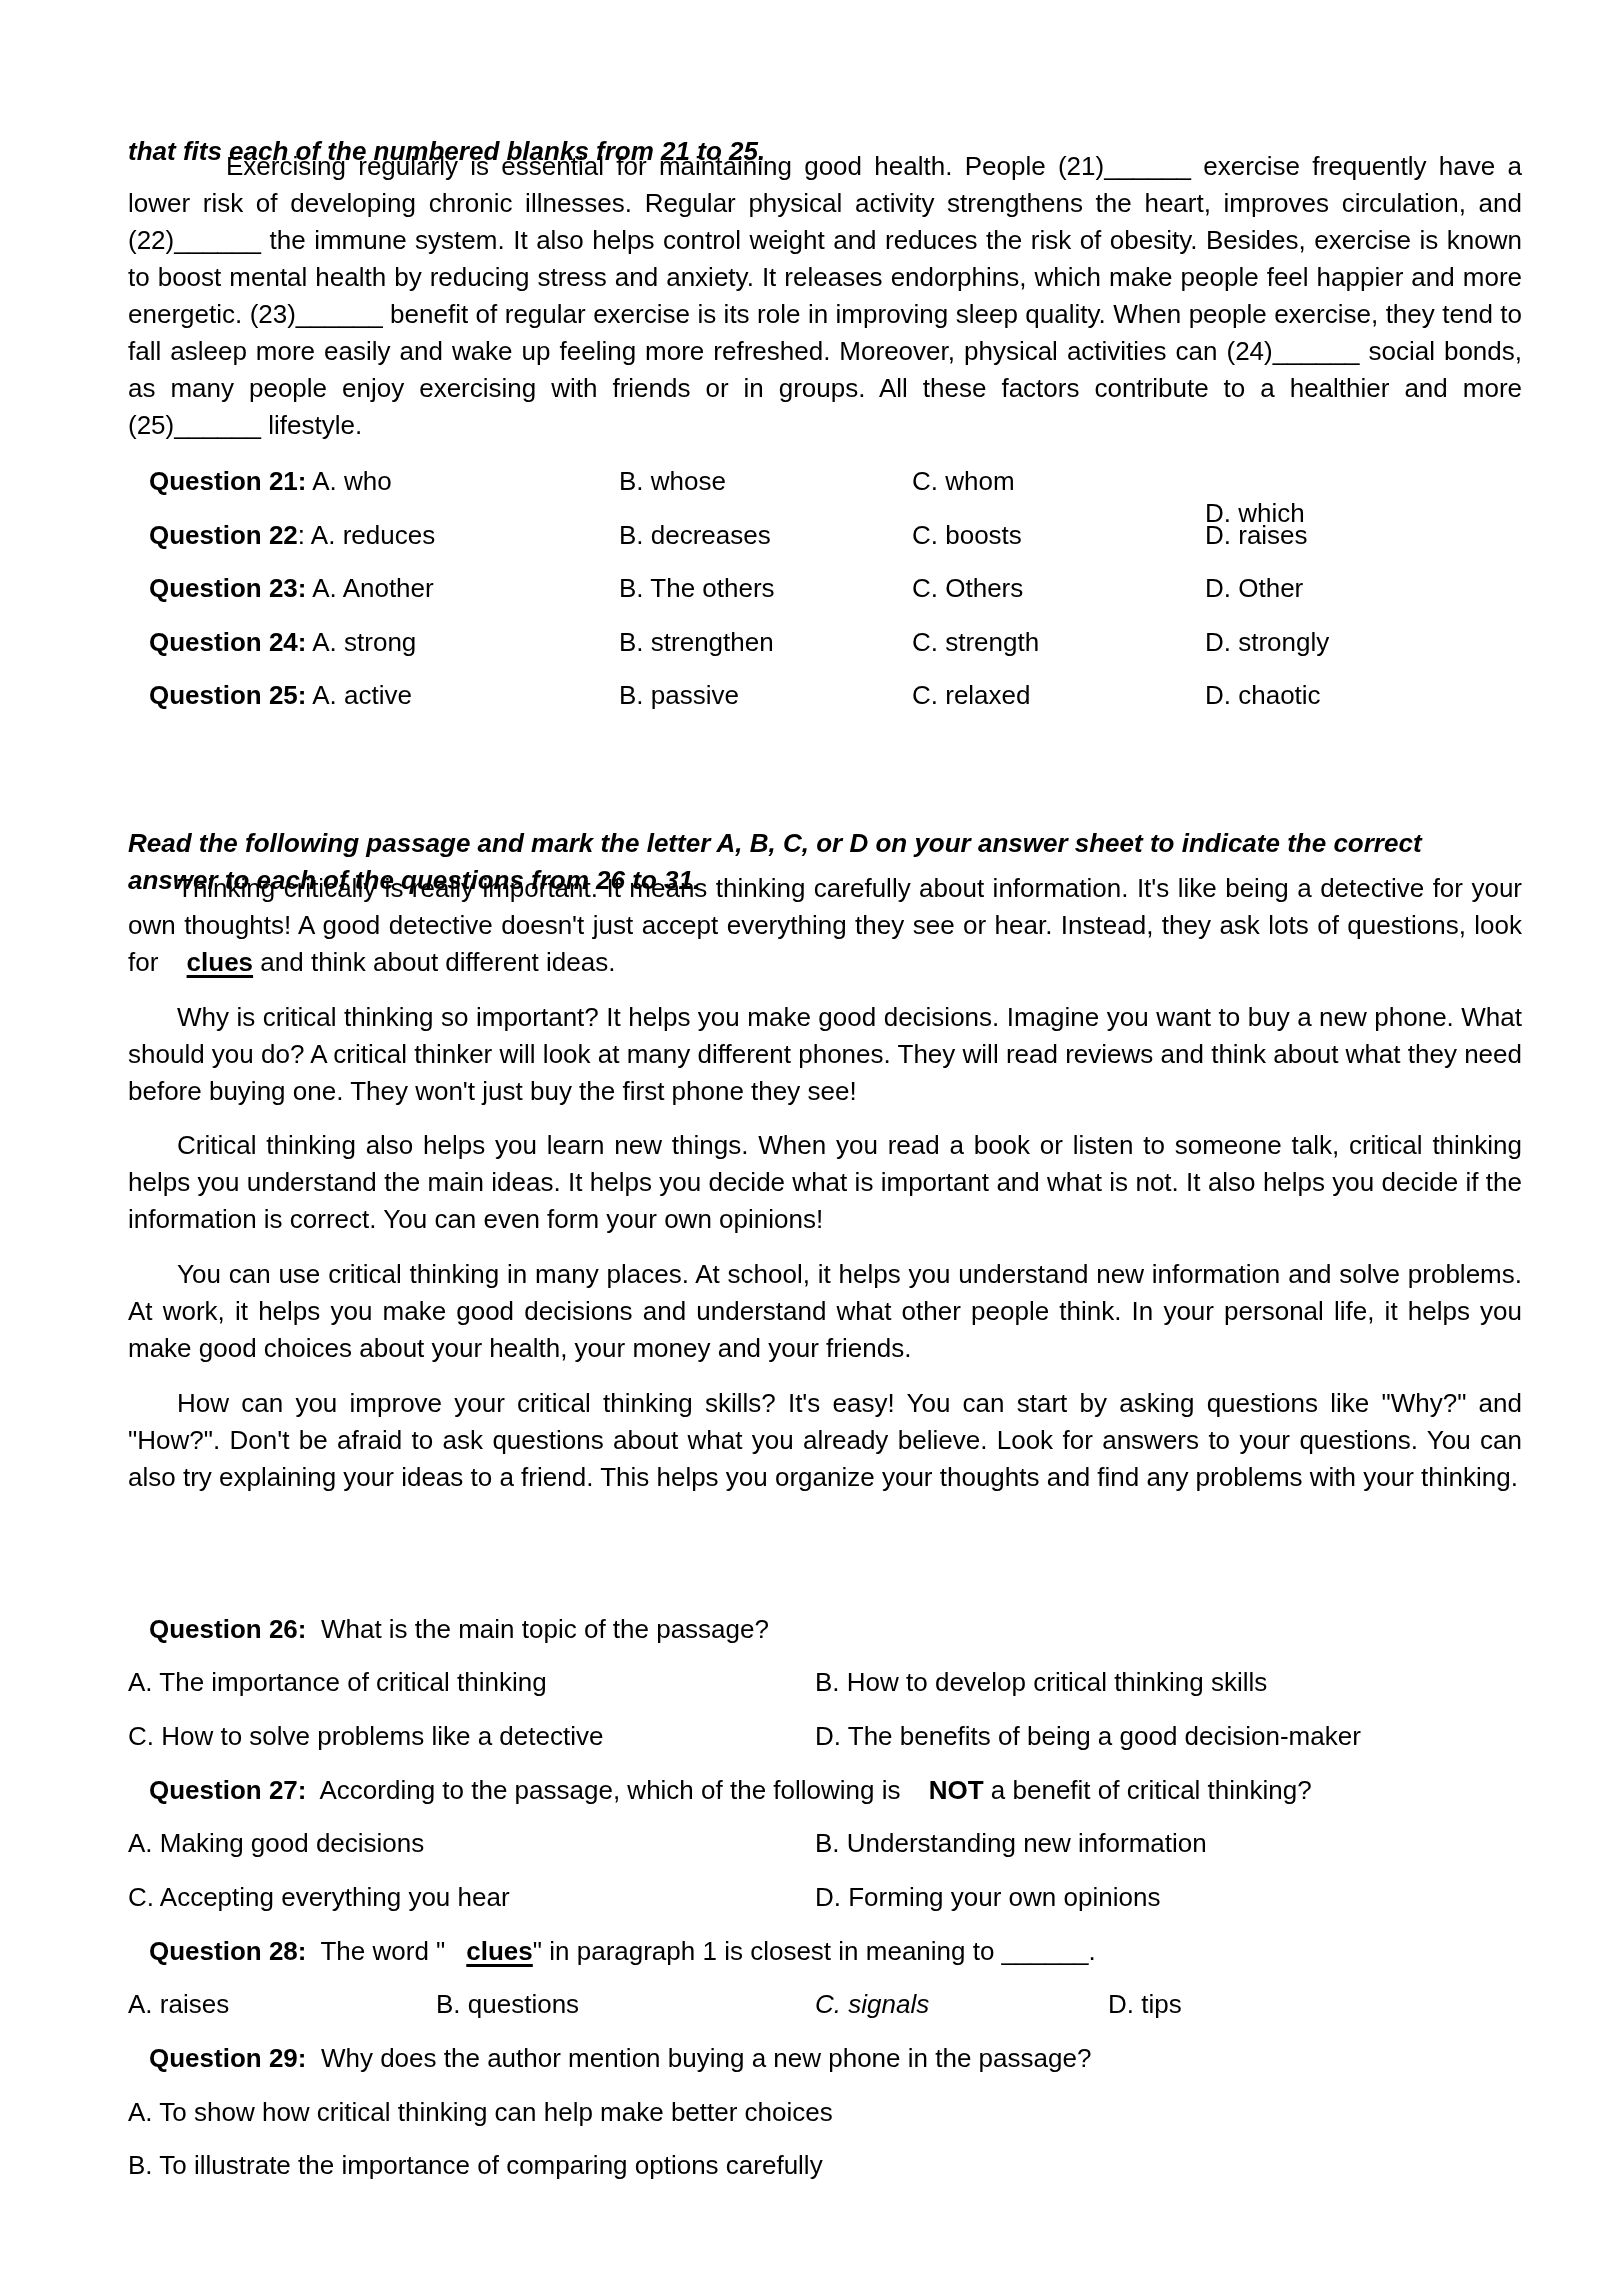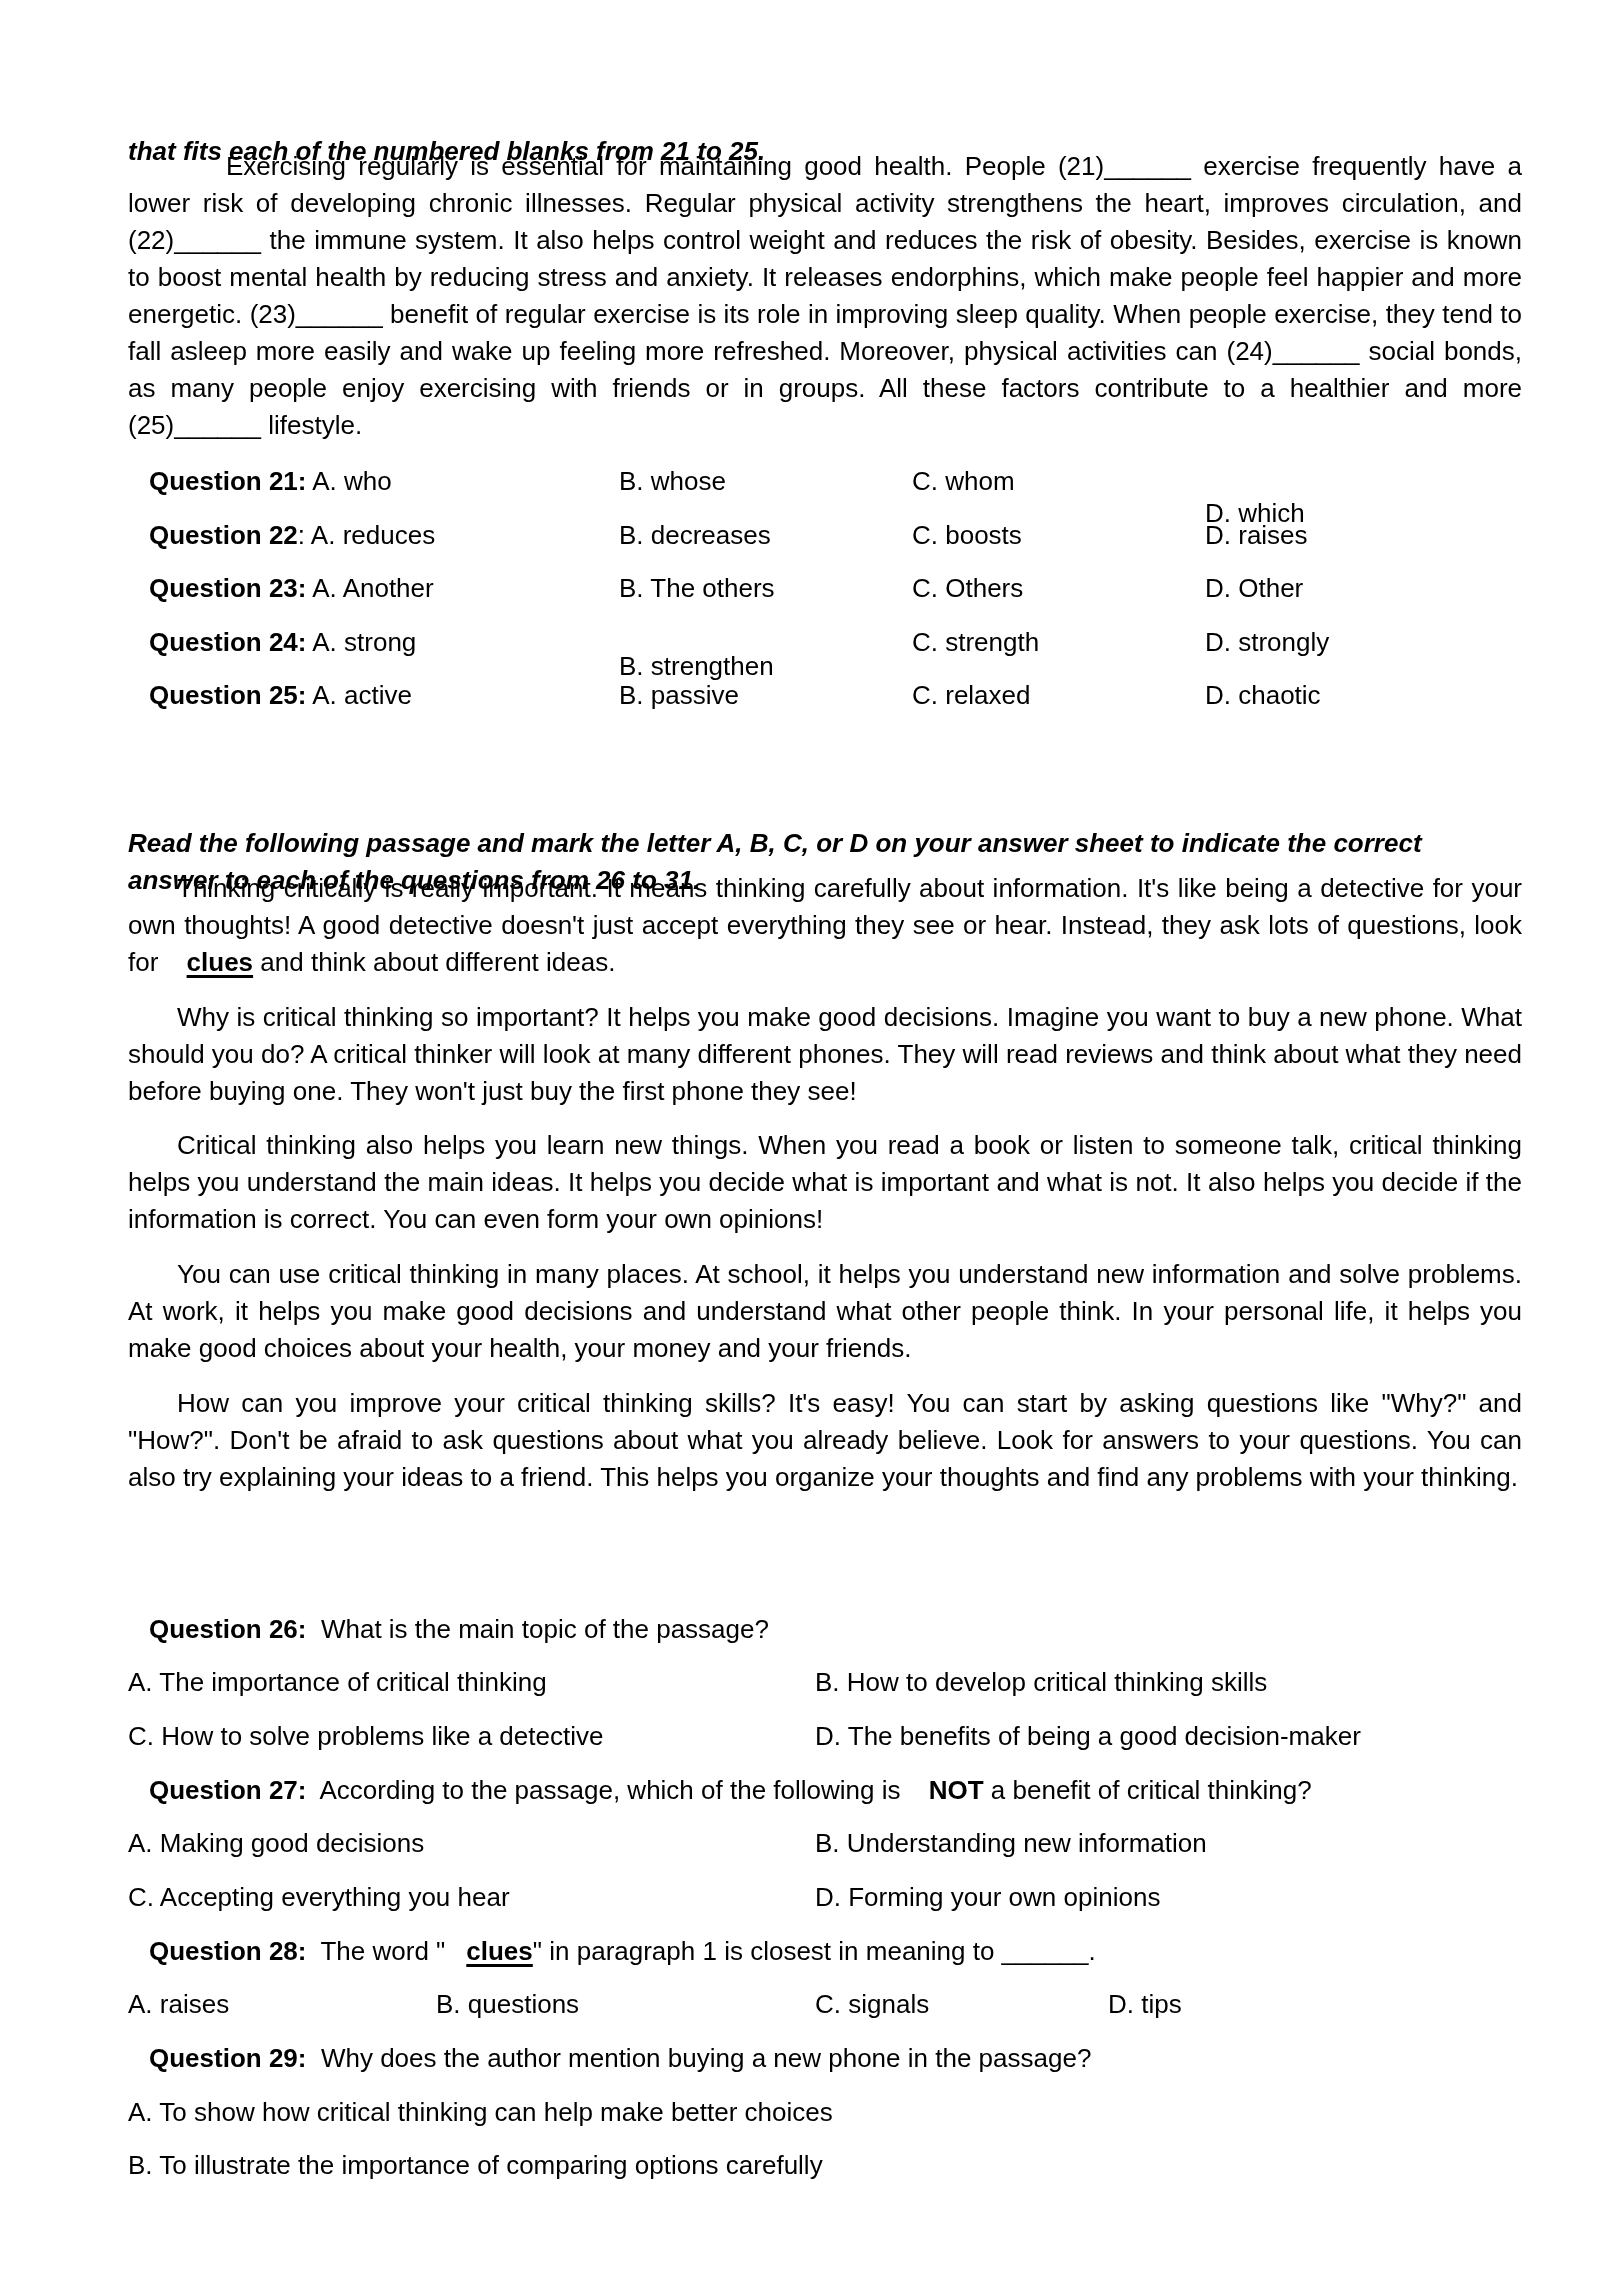--- a/index.html
+++ b/index.html
@@ -46,21 +46,21 @@
   <div class="opt" style="top:575px; left:0;">
     <span class="b">Question 23:</span><span> A. Another</span>
   </div>
   <div class="opt" style="top:575px; left:491px;">B. The others</div>
   <div class="opt" style="top:575px; left:784px;">C. Others</div>
   <div class="opt" style="top:575px; left:1077px;">D. Other</div>
 
   <div class="opt" style="top:629px; left:0;">
     <span class="b">Question 24:</span><span> A. strong</span>
   </div>
-  <div class="opt" style="top:629px; left:491px;margin-top:24px;">B. strengthen</div>
+  <div class="opt" style="top:629px; left:491px;">B. strengthen</div>
   <div class="opt" style="top:629px; left:784px;">C. strength</div>
   <div class="opt" style="top:629px; left:1077px;">D. strongly</div>
 
   <div class="opt" style="top:682px; left:0;">
     <span class="b">Question 25:</span><span> A. active</span>
   </div>
   <div class="opt" style="top:682px; left:491px;">B. passive</div>
   <div class="opt" style="top:682px; left:784px;">C. relaxed</div>
   <div class="opt" style="top:682px; left:1077px;">D. chaotic</div>
 
@@ -88,21 +88,21 @@
   <div class="opt" style="top:1830px; left:0;">A. Making good decisions</div>
   <div class="opt" style="top:1830px; left:687px;">B. Understanding new information</div>
   <div class="opt" style="top:1884px; left:0;">C. Accepting everything you hear</div>
   <div class="opt" style="top:1884px; left:687px;">D. Forming your own opinions</div>
 
   <div class="opt" style="top:1938px; left:0;">
     <span class="b">Question 28:</span><span style="white-space:pre;">  The word "</span><span class="b u">clues</span><span>" in paragraph 1 is closest in meaning to ______.</span>
   </div>
   <div class="opt" style="top:1991px; left:0;">A. raises</div>
   <div class="opt" style="top:1991px; left:308px;">B. questions</div>
-  <div class="opt" style="top:1991px; left:687px;">C. signals</div>
+  <div class="opt" style="top:1991px; left:687px;font-style:italic;">C. signals</div>
   <div class="opt" style="top:1991px; left:980px;">D. tips</div>
 
   <div class="opt" style="top:2045px; left:0;">
     <span class="b">Question 29:</span><span style="white-space:pre;">  Why does the author mention buying a new phone in the passage?</span>
   </div>
   <div class="opt" style="top:2099px; left:0;">A. To show how critical thinking can help make better choices</div>
   <div class="opt" style="top:2152px; left:0;">B. To illustrate the importance of comparing options carefully</div>
 
 </div>
 

